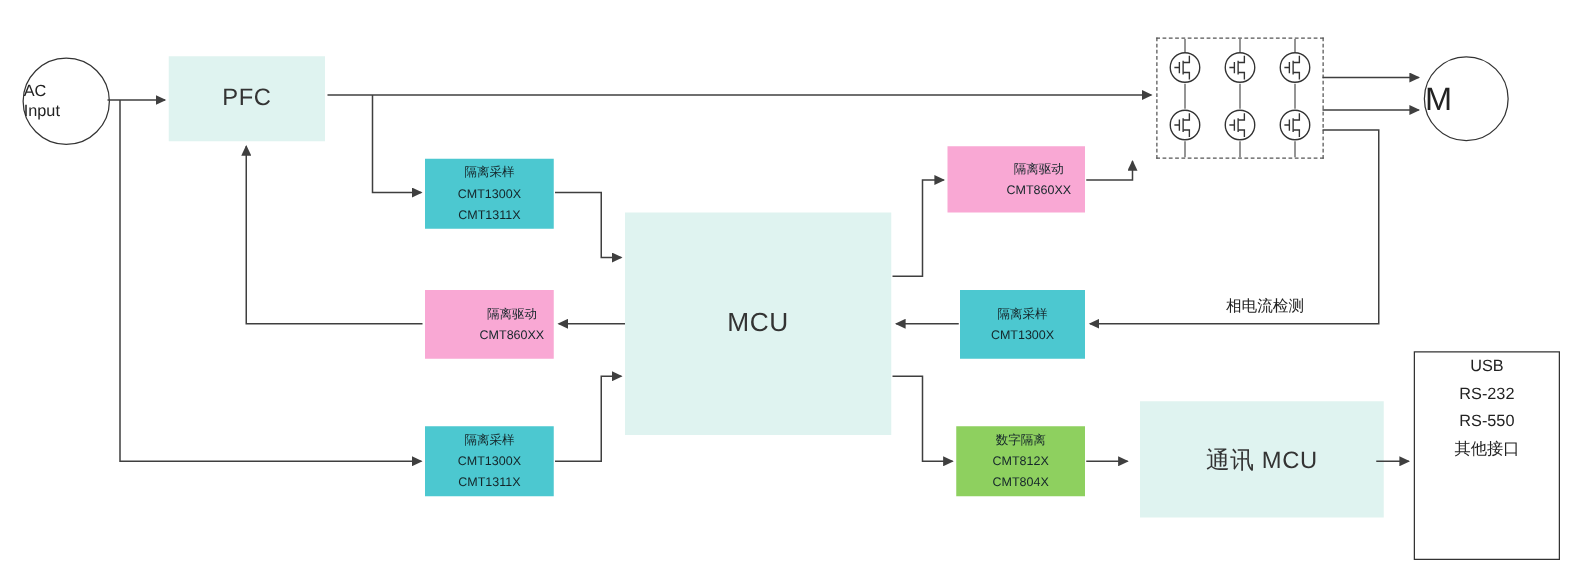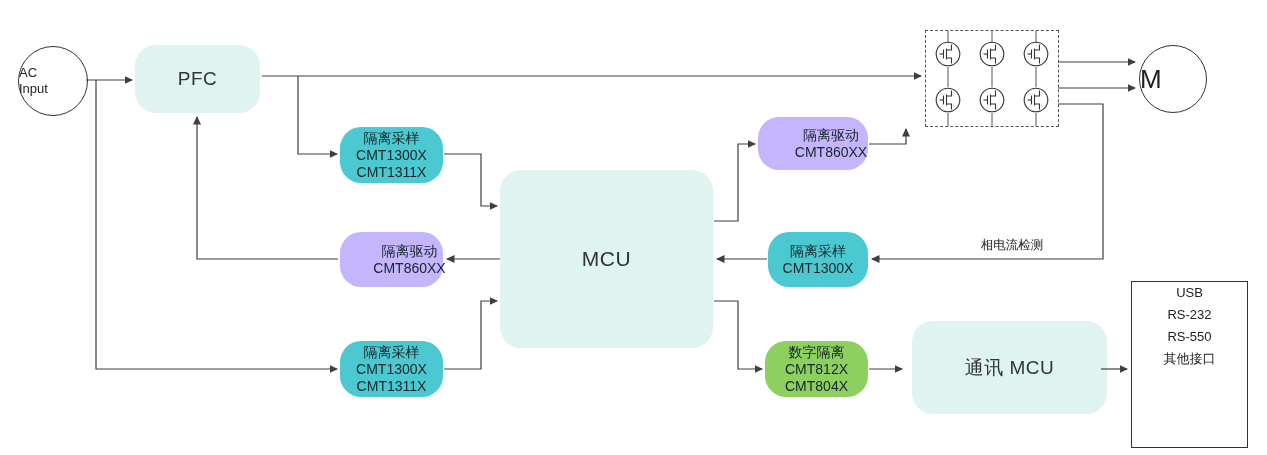--- a/index.html
+++ b/index.html
@@ -1,26 +1,26 @@
 <!DOCTYPE html>
 <html><head>
 <meta charset="utf-8">
 <style>
   html,body{margin:0;padding:0;background:#ffffff;}
   body{font-family:"Liberation Sans","DejaVu Sans",sans-serif;color:#222;}
   .canvas{position:relative;width:1267px;height:455px;background:#fff;overflow:hidden;}
 
   .block{position:absolute;display:flex;flex-direction:column;align-items:center;justify-content:center;
-         text-align:center;box-sizing:border-box;border-radius:21px;}
+         text-align:center;box-sizing:border-box;}
   .light{background:#dff3f0;}
   .teal{background:#4cc8d0;}
-  .red{background:#c4b5fd;padding-left:36px;}
+  .red{background:#f9a8d4;padding-left:36px;}
   .green{background:#8ed05f;}
   .big-label{font-size:19px;letter-spacing:.5px;color:#333;}
-  .small-lines{font-size:14px;line-height:17px;color:#15262a;}
+  .small-lines{font-size:10px;line-height:17px;color:#15262a;}
 
   .circle-node{position:absolute;border:1.4px solid #333;border-radius:50%;background:#fff;
                display:flex;flex-direction:column;align-items:flex-start;justify-content:center;text-align:center;}
   .ac-text{font-size:13px;line-height:16px;color:#222;}
   .motor-text{font-size:26px;color:#222;}
 
   .outline-box{position:absolute;border:1.2px solid #333;background:#fff;display:flex;flex-direction:column;
                align-items:center;justify-content:flex-start;text-align:center;}
   .outline-box .if-line{font-size:13px;line-height:22px;color:#222;}
 

